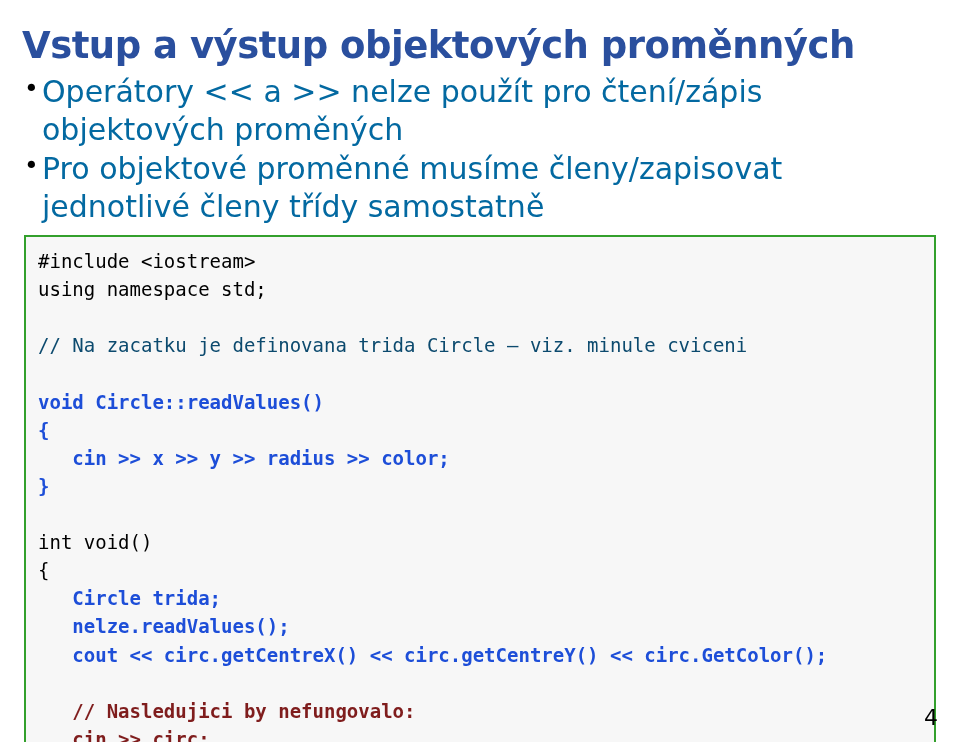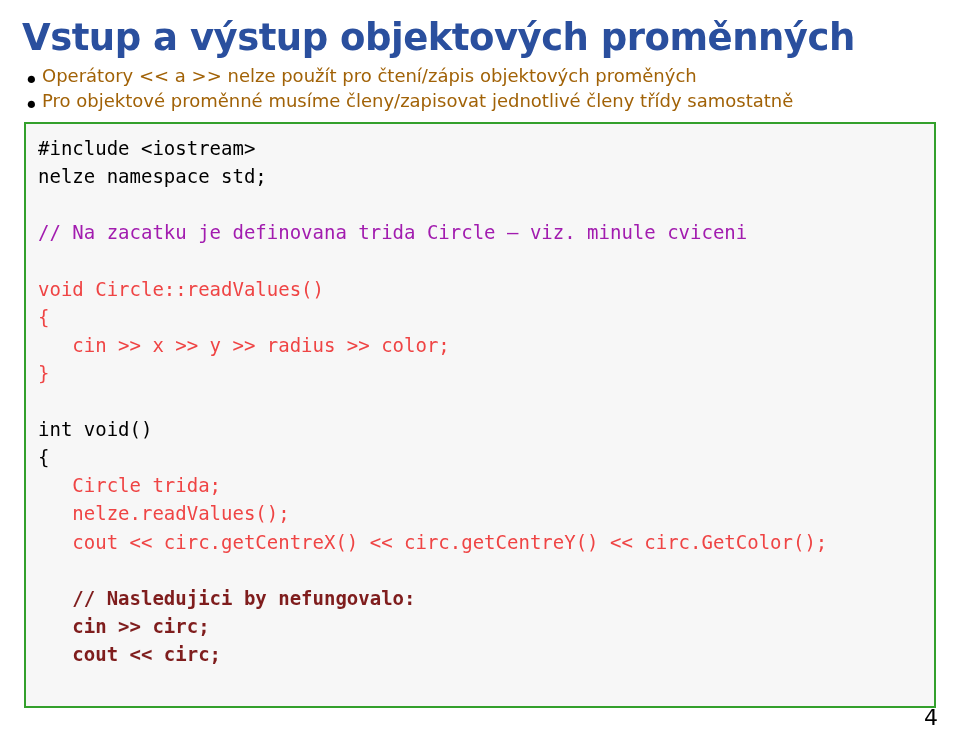--- a/index.html
+++ b/index.html
@@ -9,36 +9,36 @@
     width: 960px;
     height: 742px;
     background: #fff;
     font-family: "DejaVu Sans", Verdana, Arial, sans-serif;
     position: relative;
   }
   .slide {
     padding: 8px 22px 0 22px;
   }
   h1 {
-    margin: 8px 0 6px 0;
+    margin: 16px 0 6px 0;
     font-size: 37px;
     font-weight: 700;
     color: #2a4f9e;
     letter-spacing: -0.5px;
   }
   .bullets {
     margin: 0;
     padding: 0;
     list-style: none;
   }
   .bullets > li {
     position: relative;
     padding-left: 20px;
-    font-size: 18px;
-    color: #a16207;
+    font-size: 30px;
+    color: #0369a1;
     line-height: 1.25;
     margin-bottom: 2px;
   }
   .bullets > li::before {
     content: "•";
     position: absolute;
     left: 2px;
     top: 0;
     color: #000;
     font-size: 25px;
@@ -47,23 +47,23 @@
     margin: 10px 2px 0 2px;
     border: 2px solid #33a02c;
     background: #f7f7f7;
     padding: 10px 12px 10px 12px;
     font-family: "DejaVu Sans Mono", "Courier New", monospace;
     font-size: 19px;
     line-height: 1.48;
     white-space: pre;
     color: #000;
   }
-  .codebox .hl { font-weight: 400; color: #ef4444; }
+  .codebox .hl { font-weight: 700; color: #1d4ed8; }
   .codebox .red { font-weight: 700; color: #7f1d1d; }
-  .codebox .comgrey { color: #a21caf; }
+  .codebox .comgrey { color: #0c4a6e; }
   .pagenum {
     position: absolute;
     right: 22px;
     bottom: 12px;
     font-size: 22px;
     color: #000;
   }
 </style>
 </head>
 <body>
@@ -71,21 +71,21 @@
 <div class="slide">
 
   <h1>Vstup a výstup objektových proměnných</h1>
 
   <ul class="bullets">
     <li>Operátory &lt;&lt; a &gt;&gt; nelze použít pro čtení/zápis objektových proměných</li>
     <li>Pro objektové proměnné musíme členy/zapisovat jednotlivé členy třídy samostatně</li>
   </ul>
 
   <div class="codebox"><span>#include &lt;iostream&gt;</span>
-<span>nelze namespace std;</span>
+<span>using namespace std;</span>
 <span></span>
 <span class="comgrey">// Na zacatku je definovana trida Circle – viz. minule cviceni</span>
 <span></span>
 <span class="hl">void Circle::readValues()</span>
 <span class="hl">{</span>
 <span class="hl">   cin &gt;&gt; x &gt;&gt; y &gt;&gt; radius &gt;&gt; color;</span>
 <span class="hl">}</span>
 <span></span>
 <span>int void()</span>
 <span>{</span>

